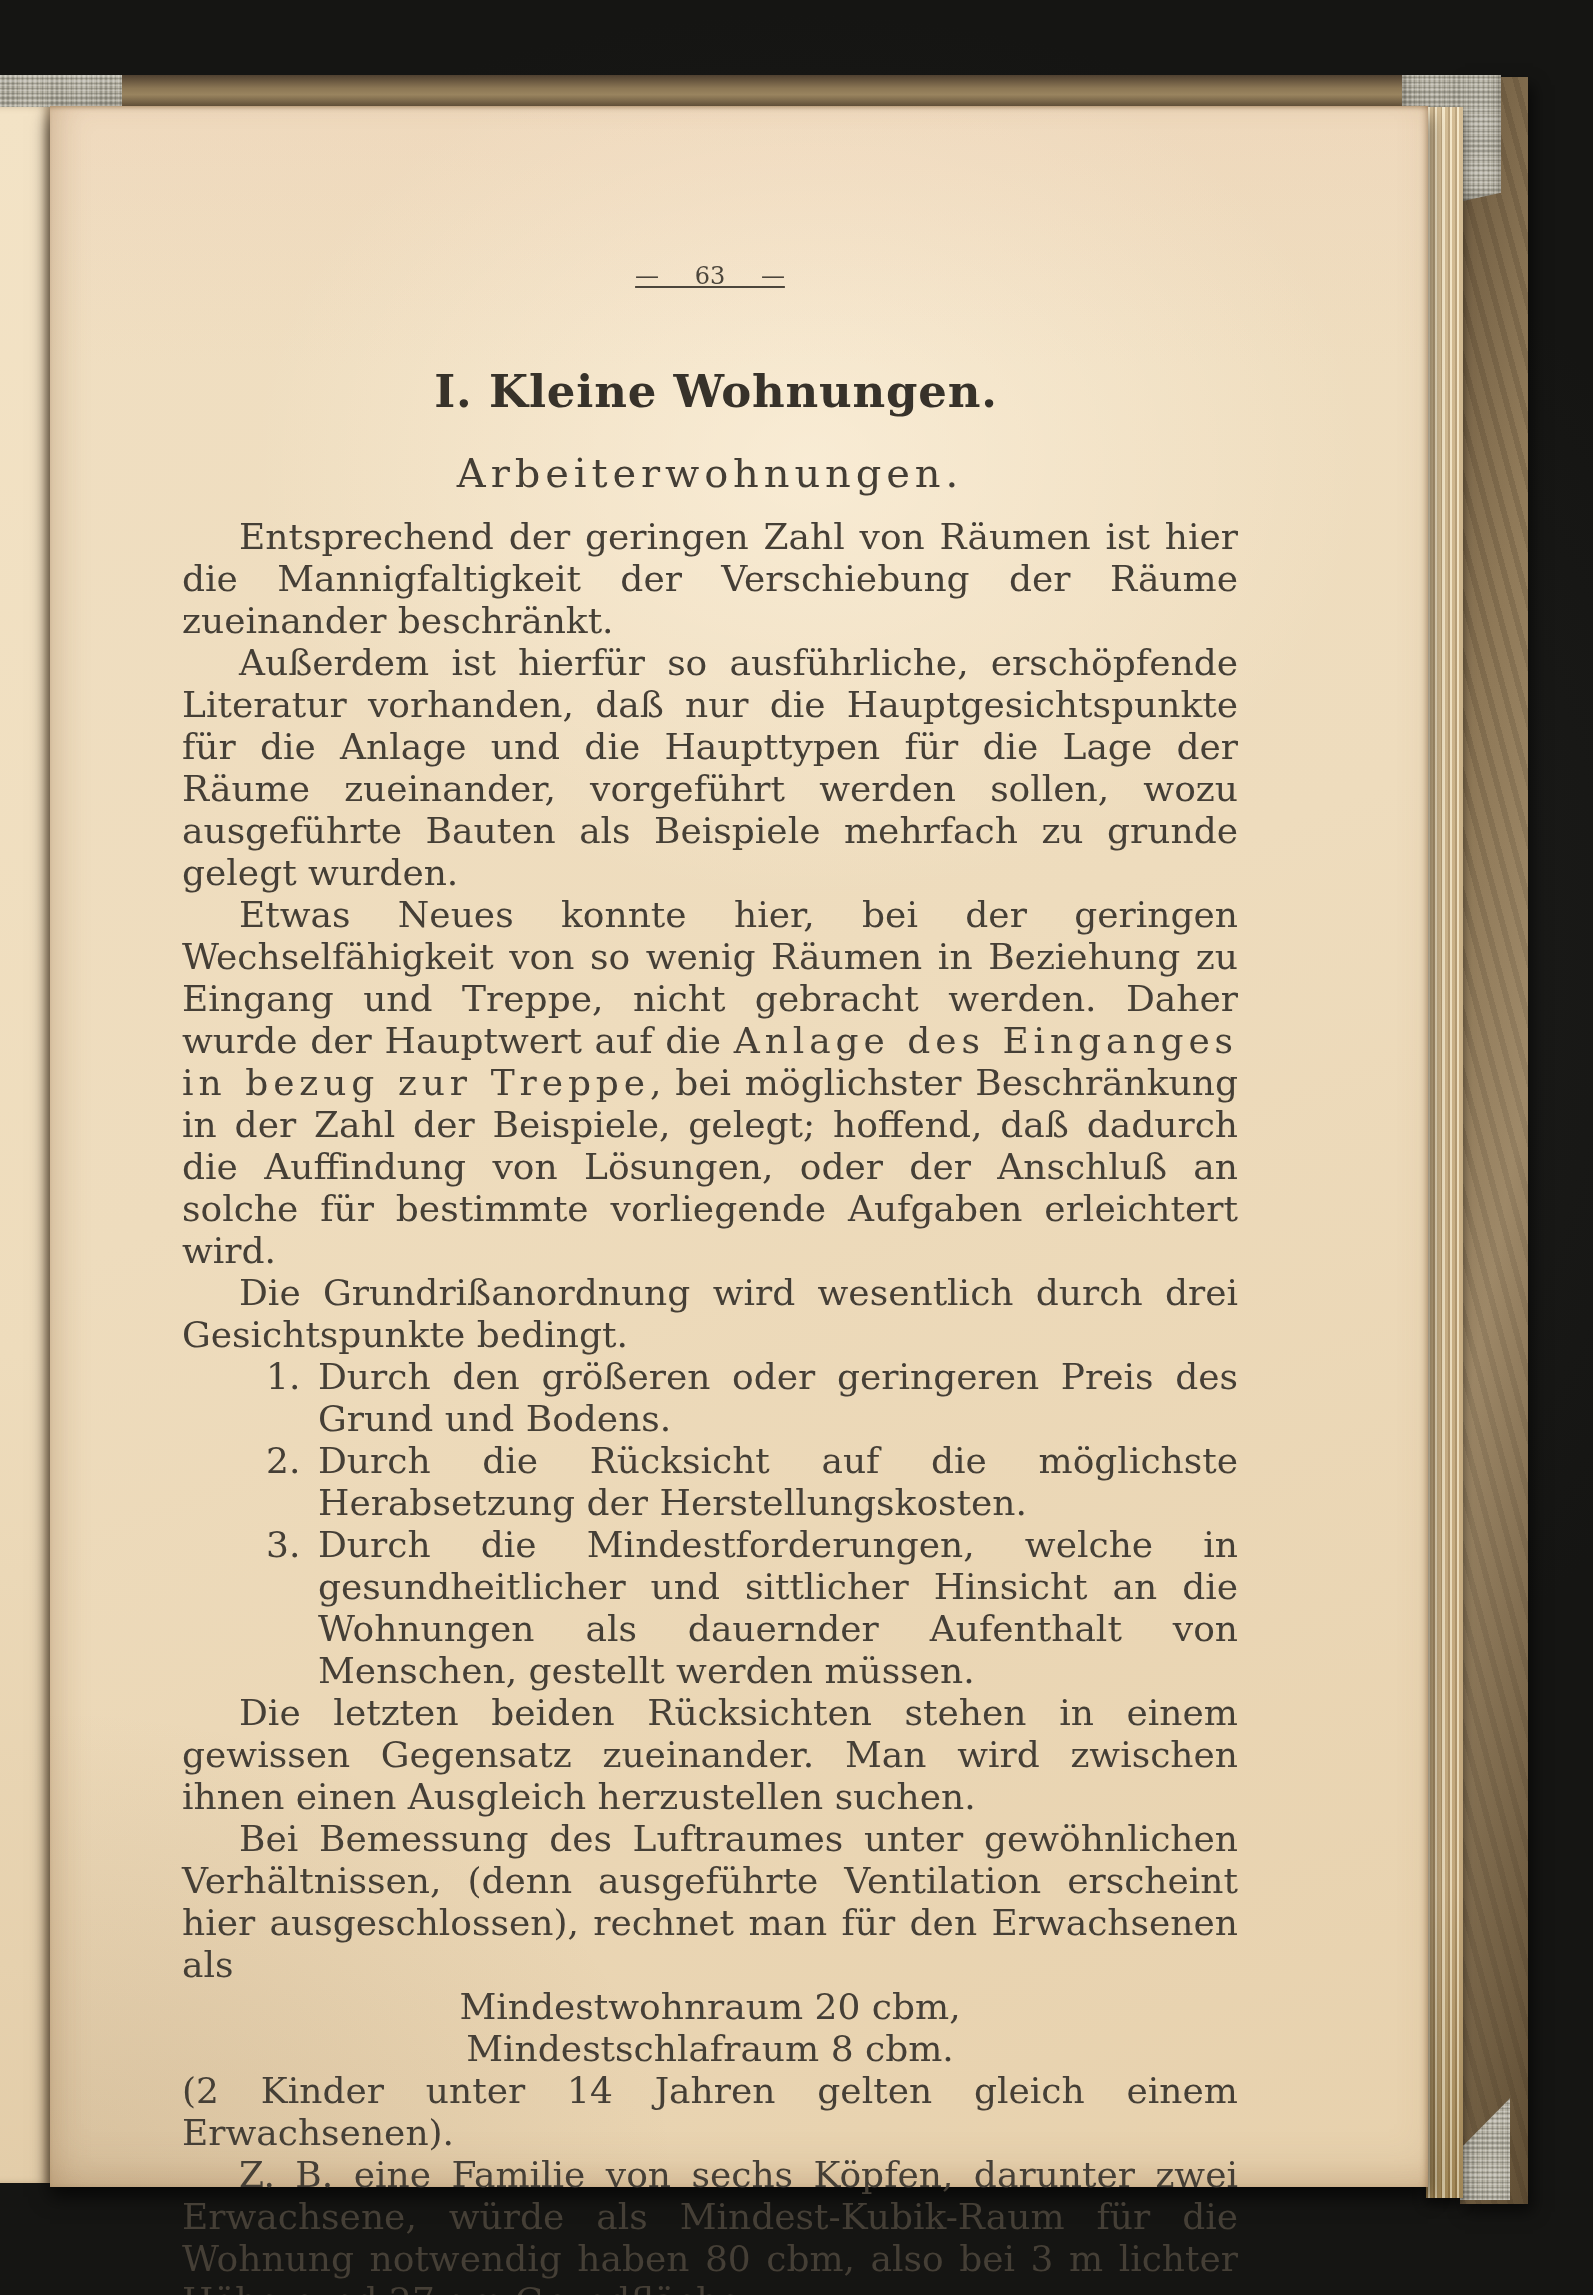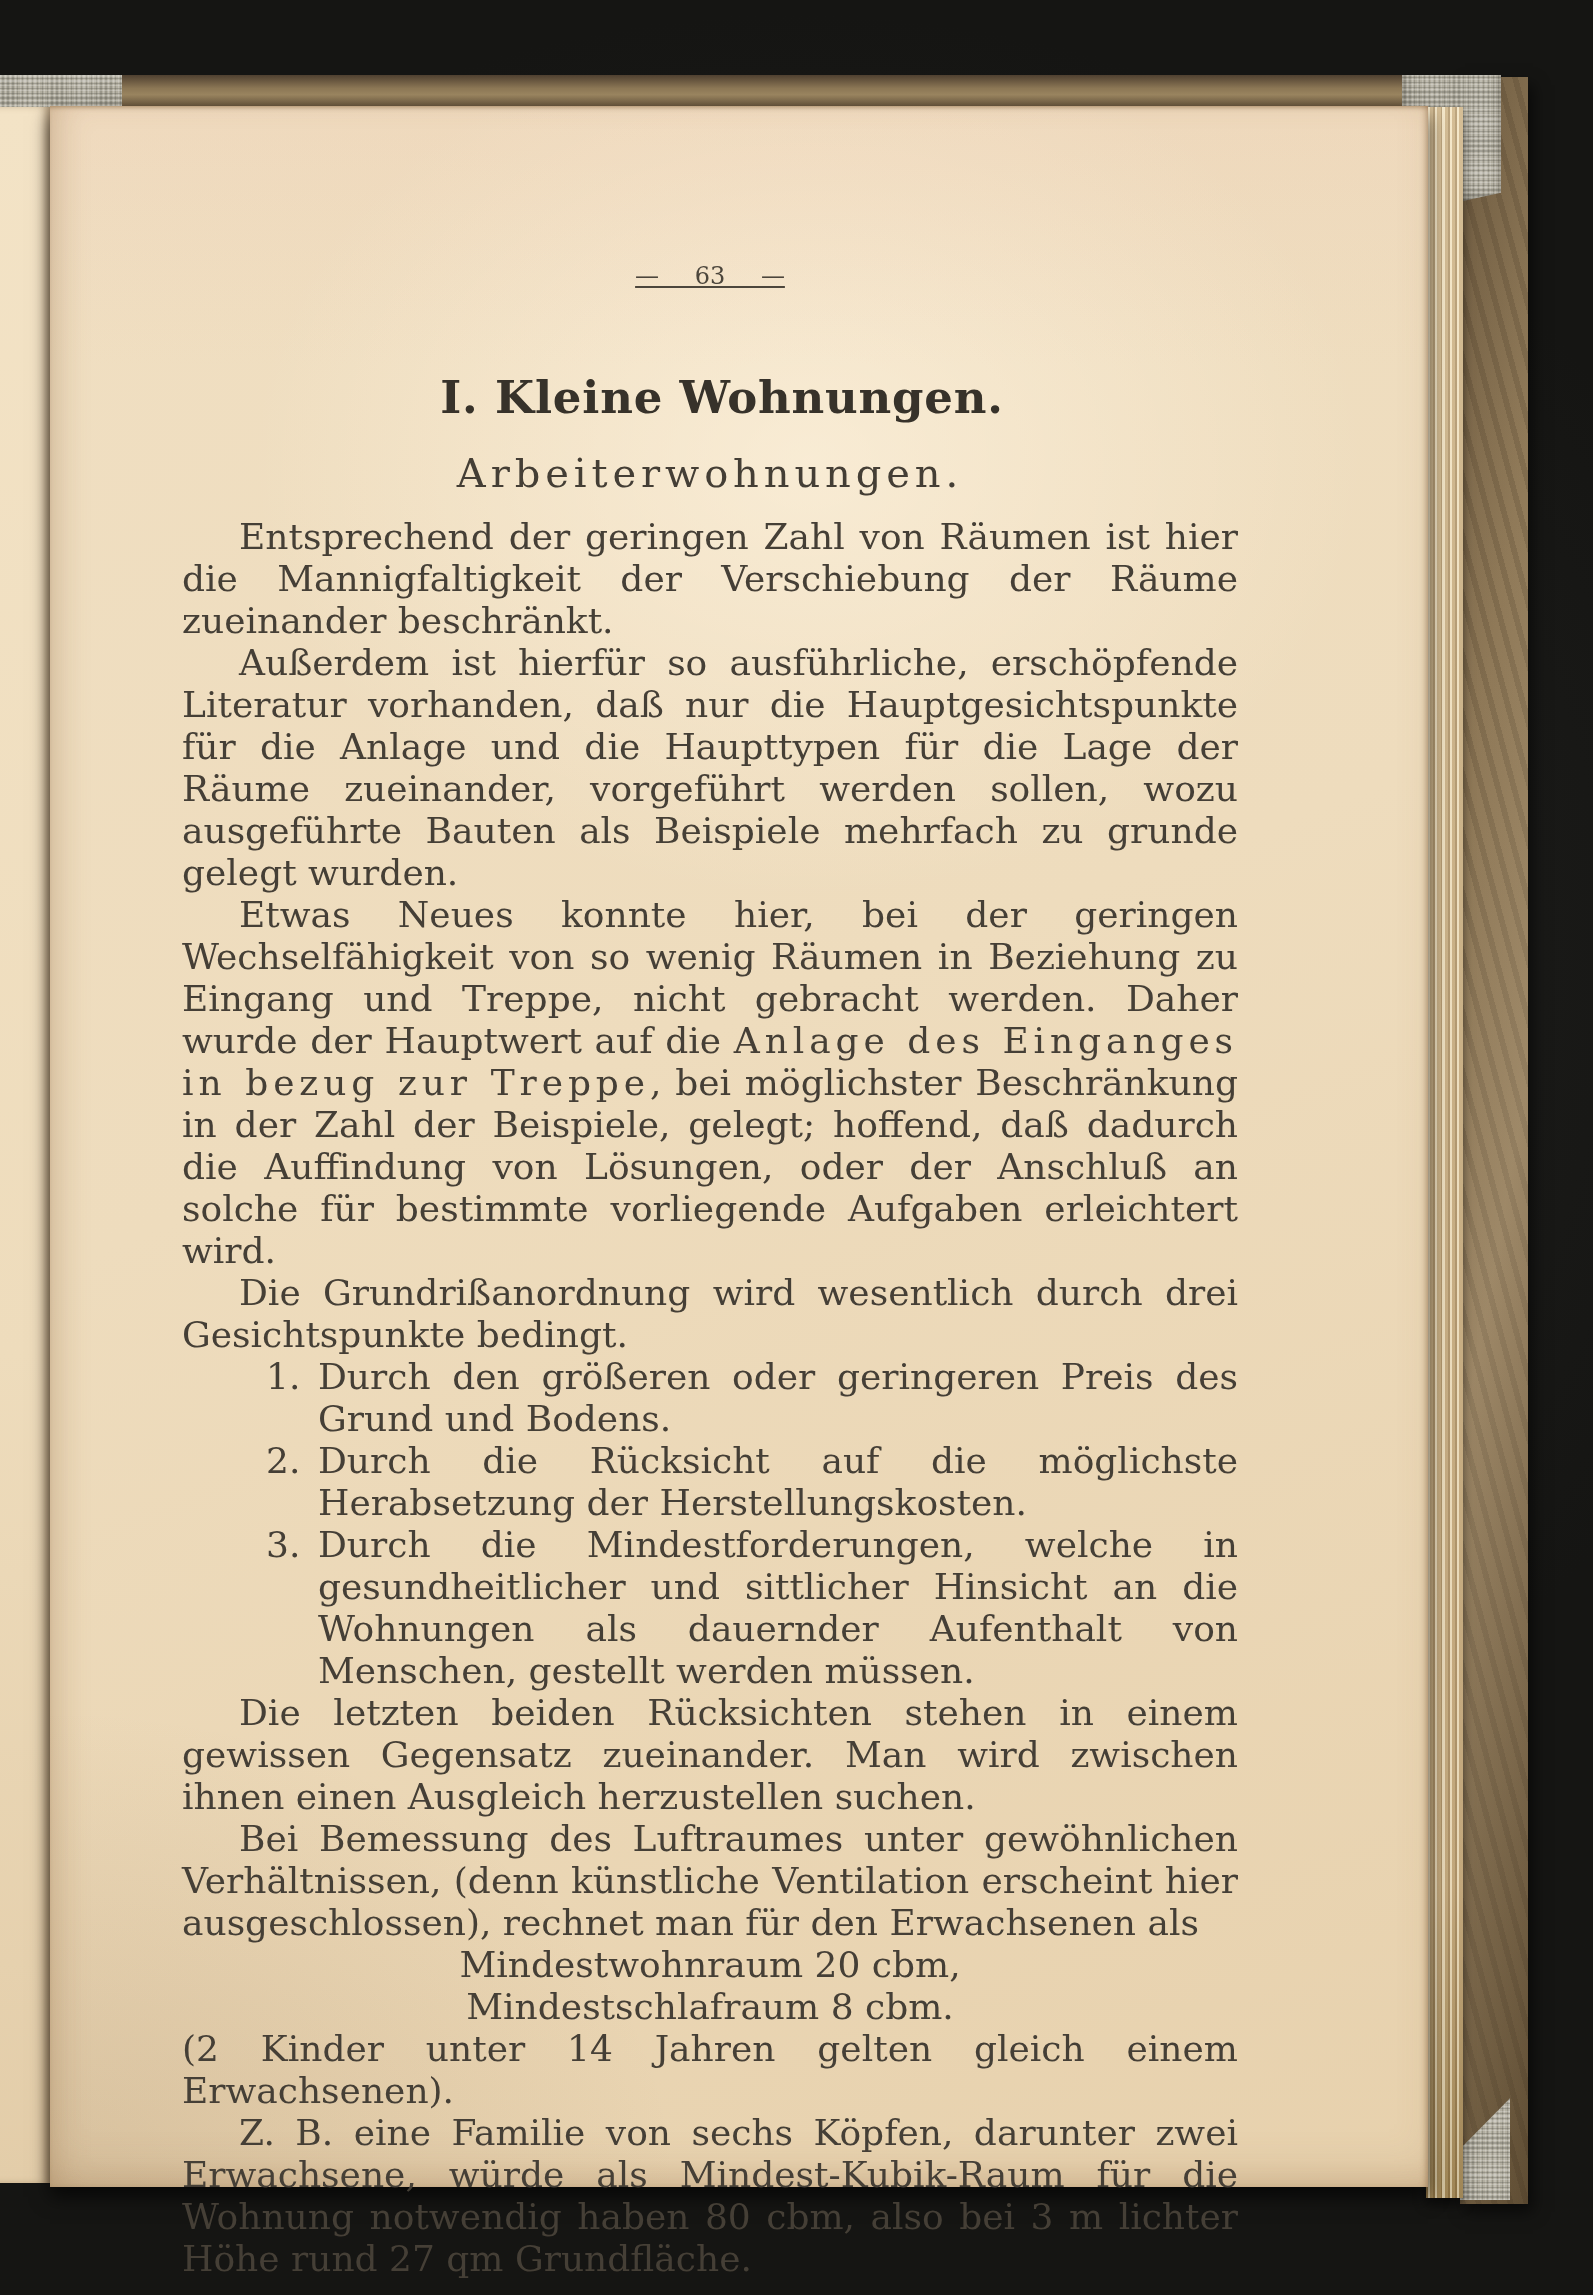--- a/index.html
+++ b/index.html
@@ -91,21 +91,21 @@
     left: 132px; top: 156px; width: 1056px;
     text-align: center;
     font-size: 24px;
     word-spacing: 28px;
     color: #4c463c;
     text-decoration: underline;
   }
   .title {
     position: absolute;
     left: 132px; top: 253px; width: 1056px;
-    margin: 12px;
+    margin: 6px;
     text-align: center;
     font-size: 45px;
     font-weight: bold;
     letter-spacing: 0.8px;
     color: #37322a;
   }
   .subtitle {
     position: absolute;
     left: 132px; top: 344px; width: 1056px;
     margin: 0;
@@ -184,21 +184,21 @@
           <span>Durch die Rücksicht auf die möglichste Herabsetzung der Herstellungskosten.</span>
         </div>
         <div class="list-item">
           <span class="num">3.</span>
           <span>Durch die Mindestforderungen, welche in gesundheitlicher und sittlicher Hinsicht an die Wohnungen als dauernder Aufenthalt von Menschen, gestellt werden müssen.</span>
         </div>
       </div>
 
       <p class="para indent">Die letzten beiden Rücksichten stehen in einem gewissen Gegensatz zueinander. Man wird zwischen ihnen einen Ausgleich herzustellen suchen.</p>
 
-      <p class="para indent">Bei Bemessung des Luftraumes unter gewöhnlichen Verhältnissen, (denn künstliche Ventilation erscheint hier ausgeschlossen), rechnet man für den Erwachsenen als</p>
+      <p class="para indent">Bei Bemessung des Luftraumes unter gewöhnlichen Verhältnissen, (denn ausgeführte Ventilation erscheint hier ausgeschlossen), rechnet man für den Erwachsenen als</p>
 
       <div class="centered-line">Mindestwohnraum 20 cbm,</div>
       <div class="centered-line">Mindestschlafraum 8 cbm.</div>
 
       <p class="para">(2 Kinder unter 14 Jahren gelten gleich einem Erwachsenen).</p>
 
       <p class="para indent">Z. B. eine Familie von sechs Köpfen, darunter zwei Erwachsene, würde als Mindest-Kubik-Raum für die Wohnung notwendig haben 80 cbm, also bei 3 m lichter Höhe rund 27 qm Grundfläche.</p>
 
     </div>
   </div>

